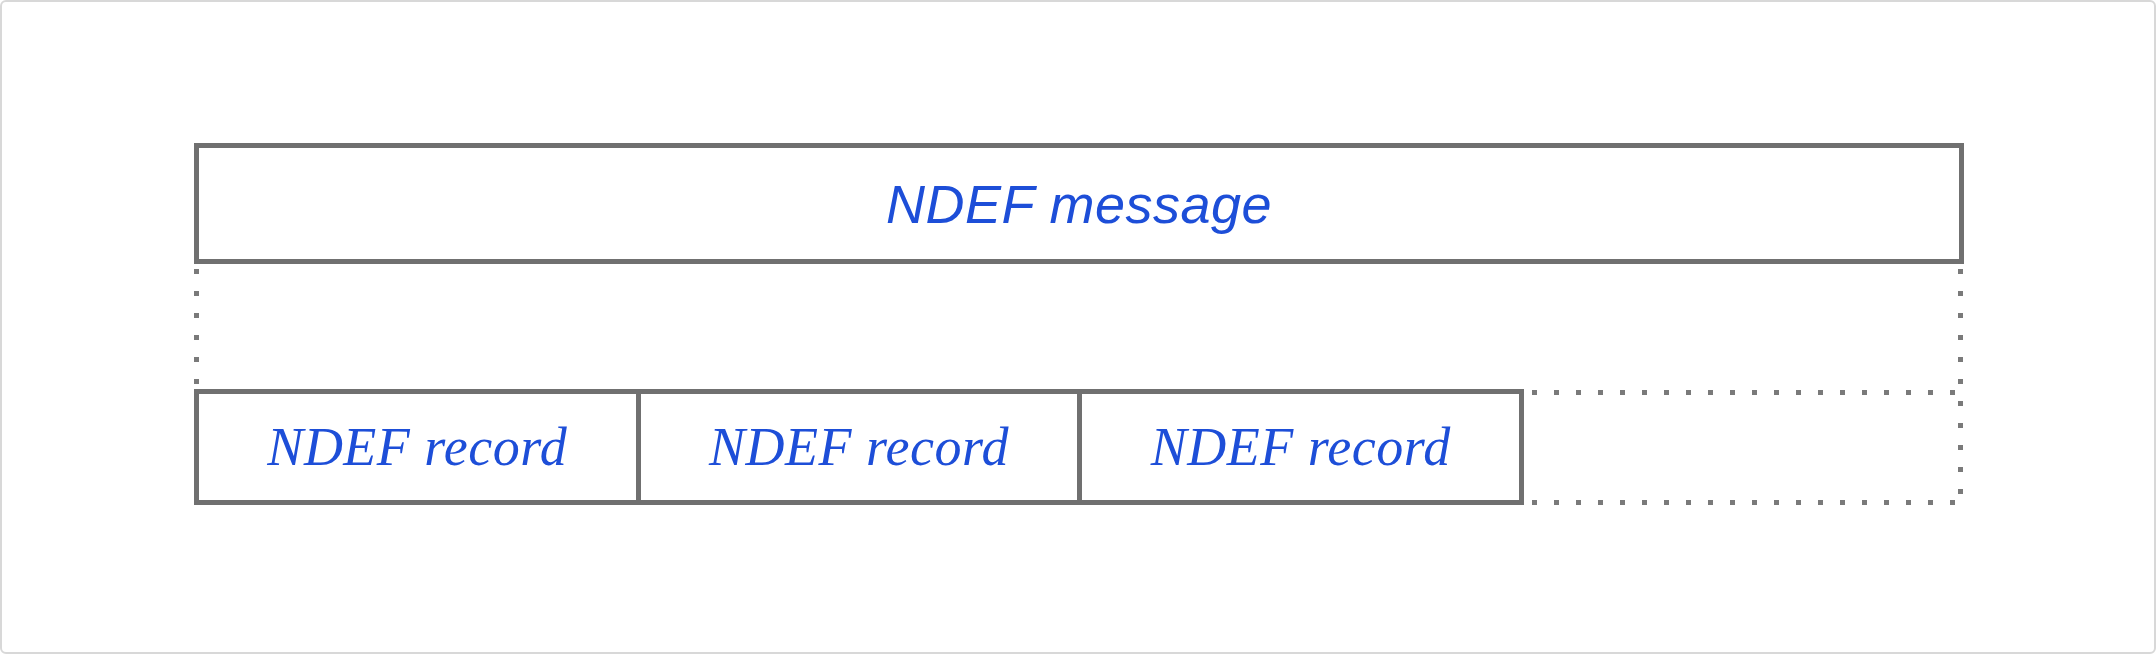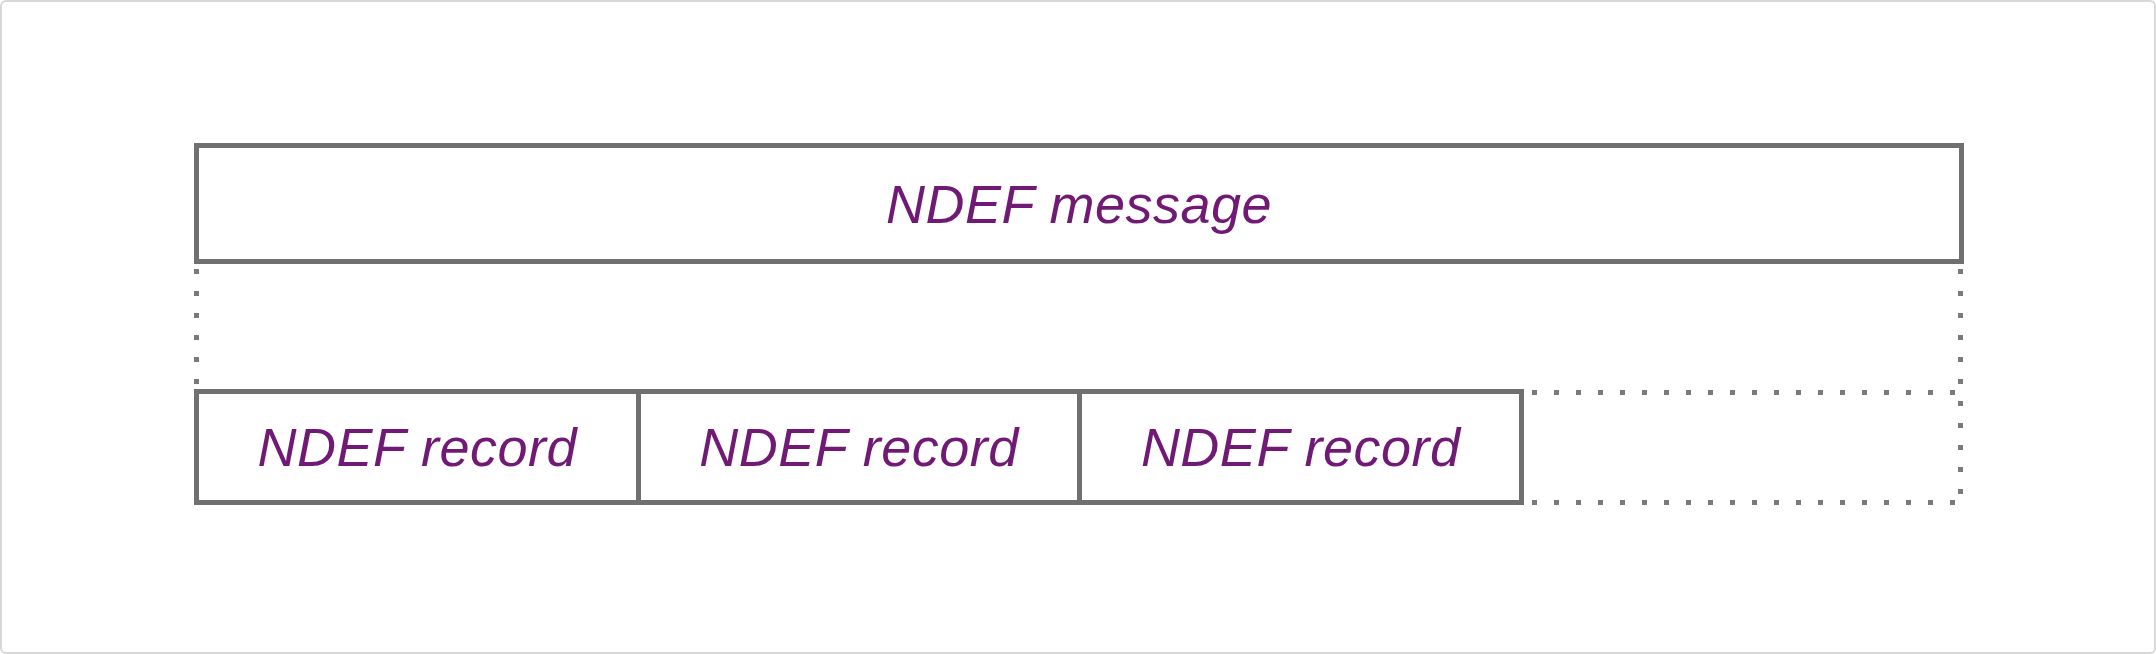--- a/index.html
+++ b/index.html
@@ -15,21 +15,21 @@
     background: #ffffff;
     border: 2px solid #d8d8d8;
     border-radius: 6px;
     overflow: hidden;
     font-family: "Liberation Sans", sans-serif;
   }
   .label {
     font-style: italic;
     font-size: 54px;
     font-weight: 400;
-    color: #701a75;
+    color: #1d4ed8;
     letter-spacing: 0.5px;
     white-space: nowrap;
   }
   .message-box {
     position: absolute;
     left: 192px;
     top: 141px;
     width: 1770px;
     height: 121px;
     box-sizing: border-box;
@@ -42,20 +42,21 @@
   .record-row {
     position: absolute;
     left: 192px;
     top: 387px;
     width: 1330px;
     height: 116px;
     box-sizing: border-box;
     border: 5px solid #707070;
     background: #ffffff;
     display: flex;
+    font-family: Liberation Serif, serif;
   }
   .record-cell {
     flex: 1 1 0;
     display: flex;
     align-items: center;
     justify-content: center;
     box-sizing: border-box;
   }
   .record-cell:not(:last-child) {
     border-right: 5px solid #707070;

